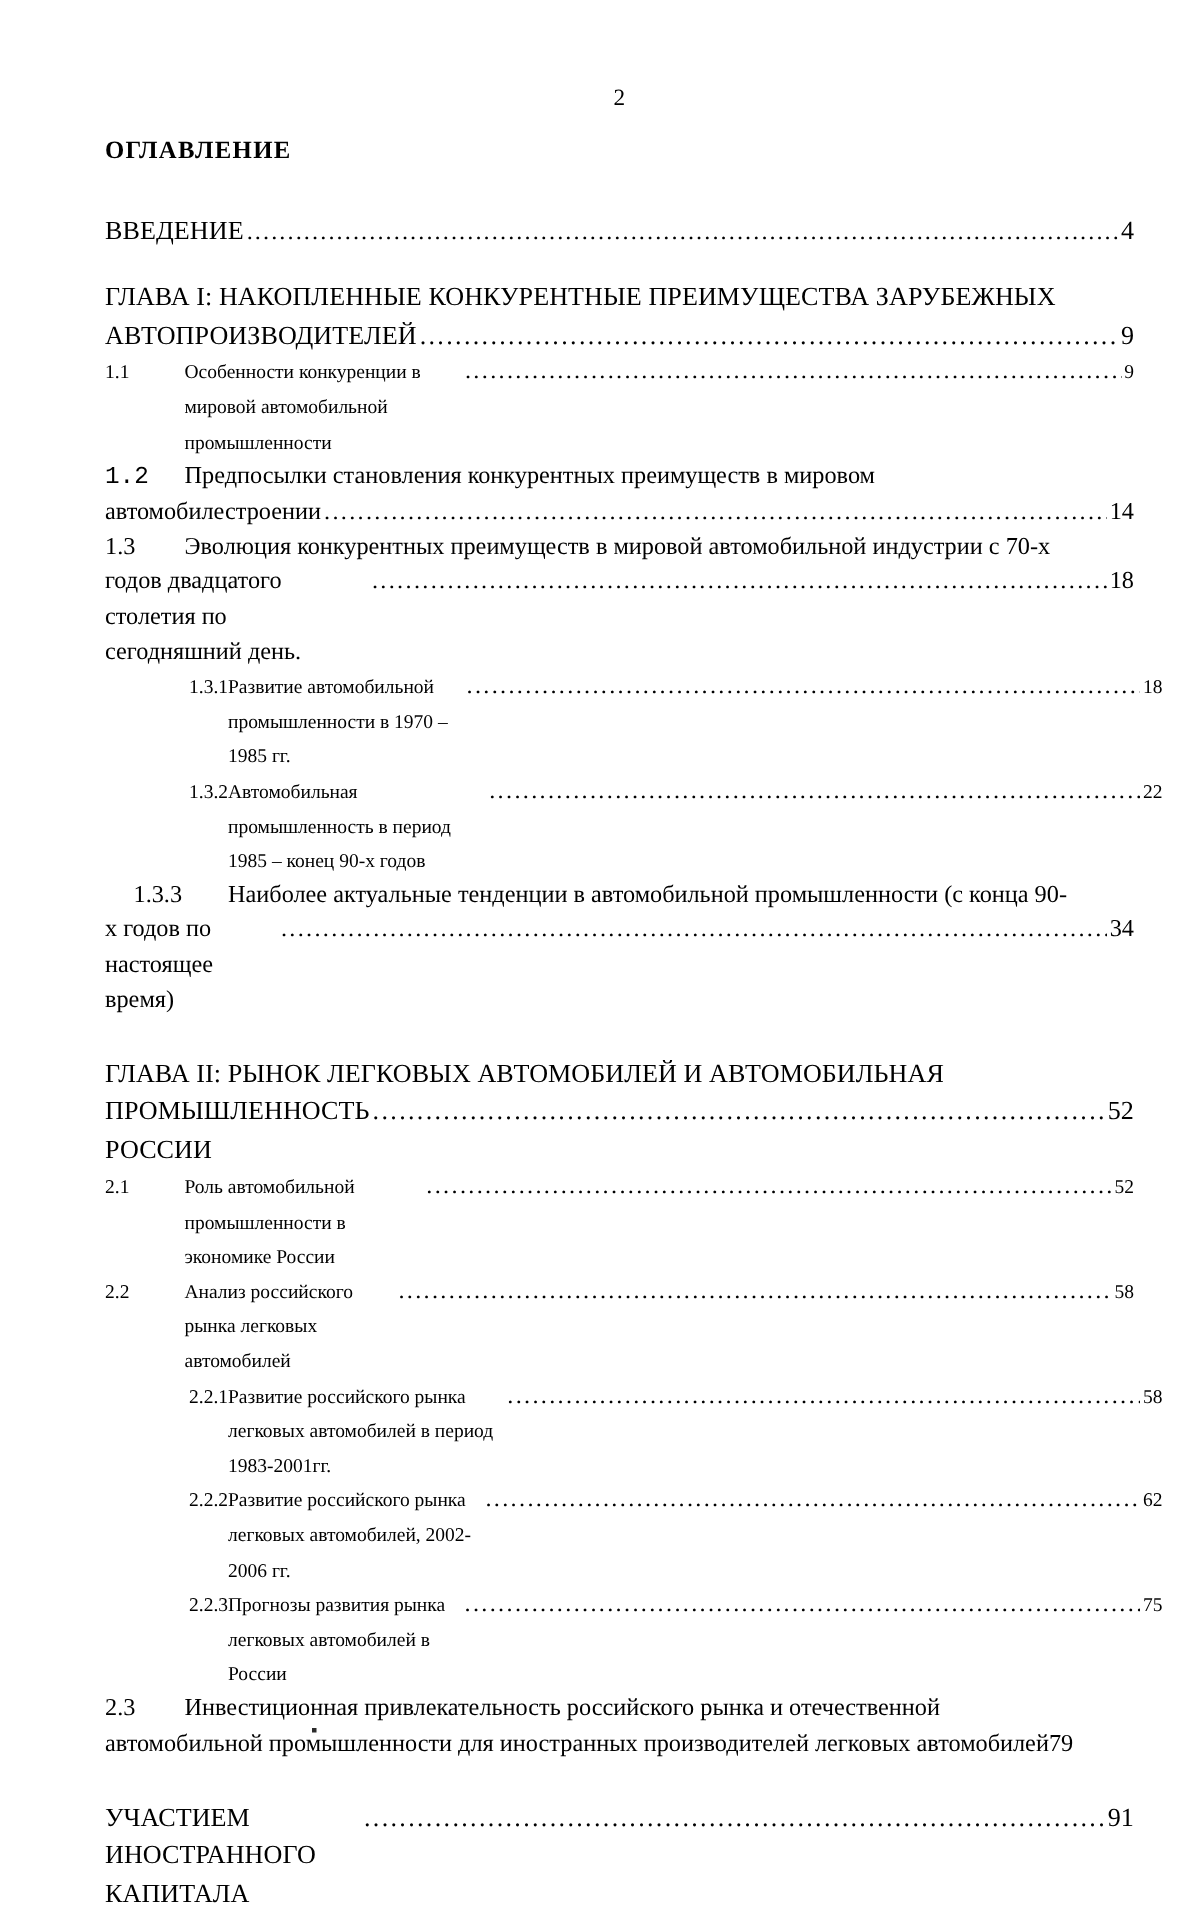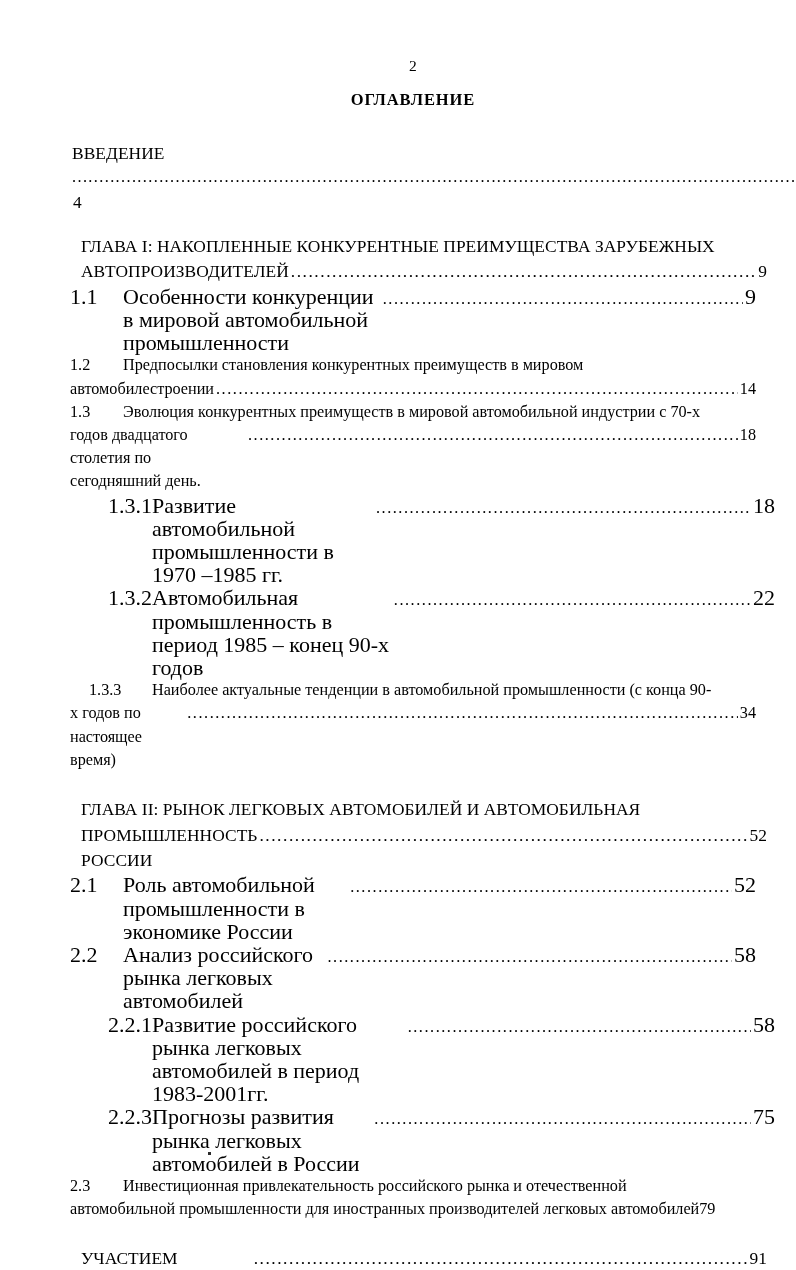--- a/index.html
+++ b/index.html
@@ -27,38 +27,37 @@
   }
 
   .page-number {
     text-align: center;
     font-size: 15.5px;
     line-height: 20px;
     letter-spacing: 0.2px;
   }
 
   .doc-title {
-    text-align: center;
     font-size: 16.5px;
     font-weight: bold;
     line-height: 22px;
     letter-spacing: 0.9px;
     margin-top: 13px;
   }
 
   .toc {
     margin-top: 30px;
   }
 
   
   .entry {
     display: flex;
     align-items: baseline;
     width: 100%;
-    font-size: 22px;
+    font-size: 13px;
     line-height: 23.2px;
   }
   .entry .num {
     flex: none;
     white-space: nowrap;
   }
   .entry .label {
     flex: 0 1 auto;
     white-space: normal;
   }
@@ -115,32 +114,30 @@
   }
   .entry-multi .tail-line.no-leader .pg {
     padding-left: 0;
   }
 
   
   .chapter {
     font-size: 17.4px;
     line-height: 25.4px;
     letter-spacing: 0.05px;
-    margin-left: 11px;
   }
   .chapter .head-line,
   .chapter .tail-line { font-size: 17.4px; line-height: 25.4px; }
   .chapter .leader { letter-spacing: 1.4px; }
 
   
   .major {
     font-size: 17.4px;
     line-height: 25.4px;
     letter-spacing: 0.05px;
-    flex-direction: column;
   }
   .major .leader { letter-spacing: 1.4px; }
 
   
   .lvl1 .num { width: 53px; display: inline-block; }
   .lvl2 { padding-left: 19px; }
   .lvl2 .num { width: 63px; display: inline-block; text-align: right; }
   .gap-md { height: 19px; }
   .gap-lg { height: 25px; }
 
@@ -183,21 +180,21 @@
 
       <div class="entry lvl1">
         <span class="num">1.1</span>
         <span class="label">Особенности конкуренции в мировой автомобильной промышленности</span>
         <span class="leader"></span>
         <span class="pg">9</span>
       </div>
 
       <div class="entry-multi">
         <span class="head-line">
-          <span class="num" style="width:53px;display:inline-block;">1.2</span><span>Предпосылки становления конкурентных преимуществ в мировом</span>
+          <span class="num" style="width:53px;display:inline-block;font-family:Liberation Mono, monospace;">1.2</span><span>Предпосылки становления конкурентных преимуществ в мировом</span>
         </span>
         <span class="tail-line">
           <span class="label">автомобилестроении</span>
           <span class="leader"></span>
           <span class="pg">14</span>
         </span>
       </div>
 
       <div class="entry-multi">
         <span class="head-line">
@@ -260,20 +257,26 @@
         <span class="pg">58</span>
       </div>
 
       <div class="entry lvl2">
         <span class="num">2.2.1</span>
         <span class="label">Развитие российского рынка легковых автомобилей в период 1983-2001гг.</span>
         <span class="leader"></span>
         <span class="pg">58</span>
       </div>
 
+      <div class="entry lvl2">
+        <span class="num">2.2.2</span>
+        <span class="label">Развитие российского рынка легковых автомобилей, 2002-2006 гг.</span>
+        <span class="leader"></span>
+        <span class="pg">62</span>
+      </div>
 
       <div class="entry lvl2">
         <span class="num">2.2.3</span>
         <span class="label">Прогнозы развития рынка легковых автомобилей в России</span>
         <span class="leader"></span>
         <span class="pg">75</span>
       </div>
 
       <div class="entry-multi">
         <span class="head-line">

